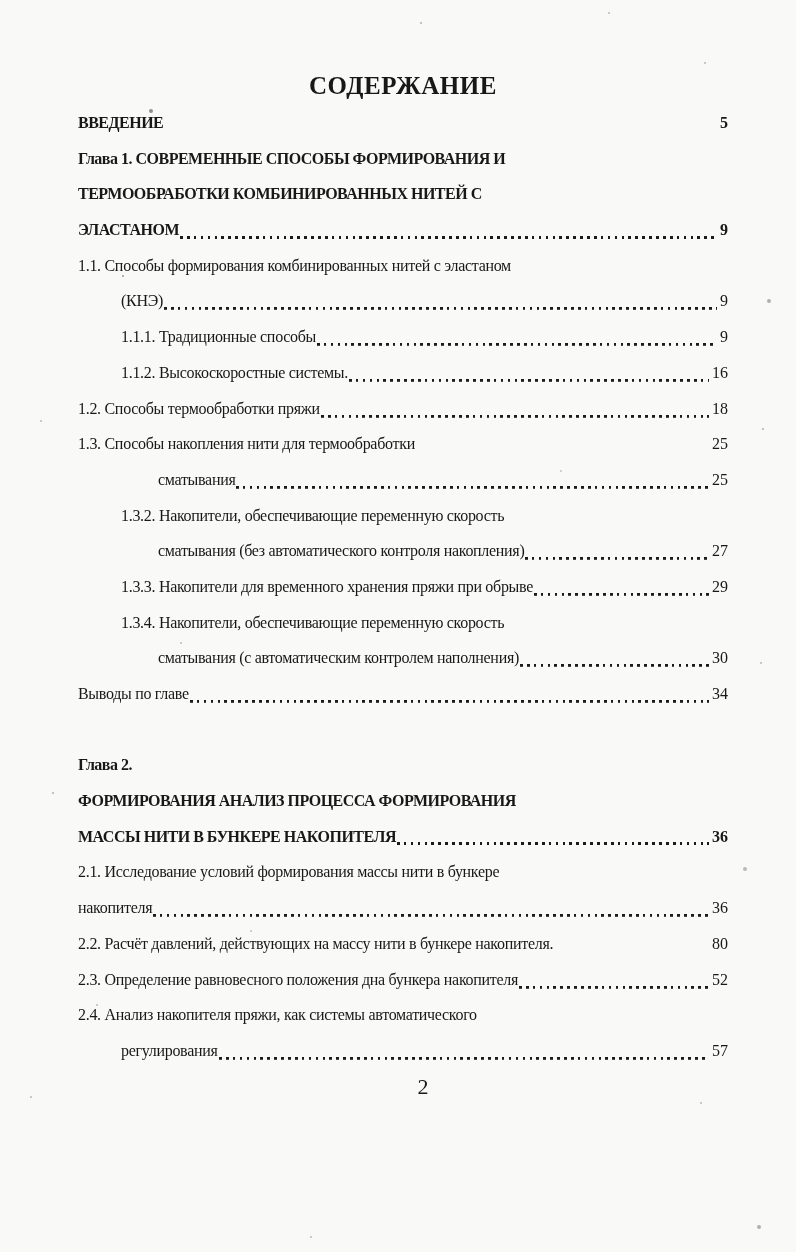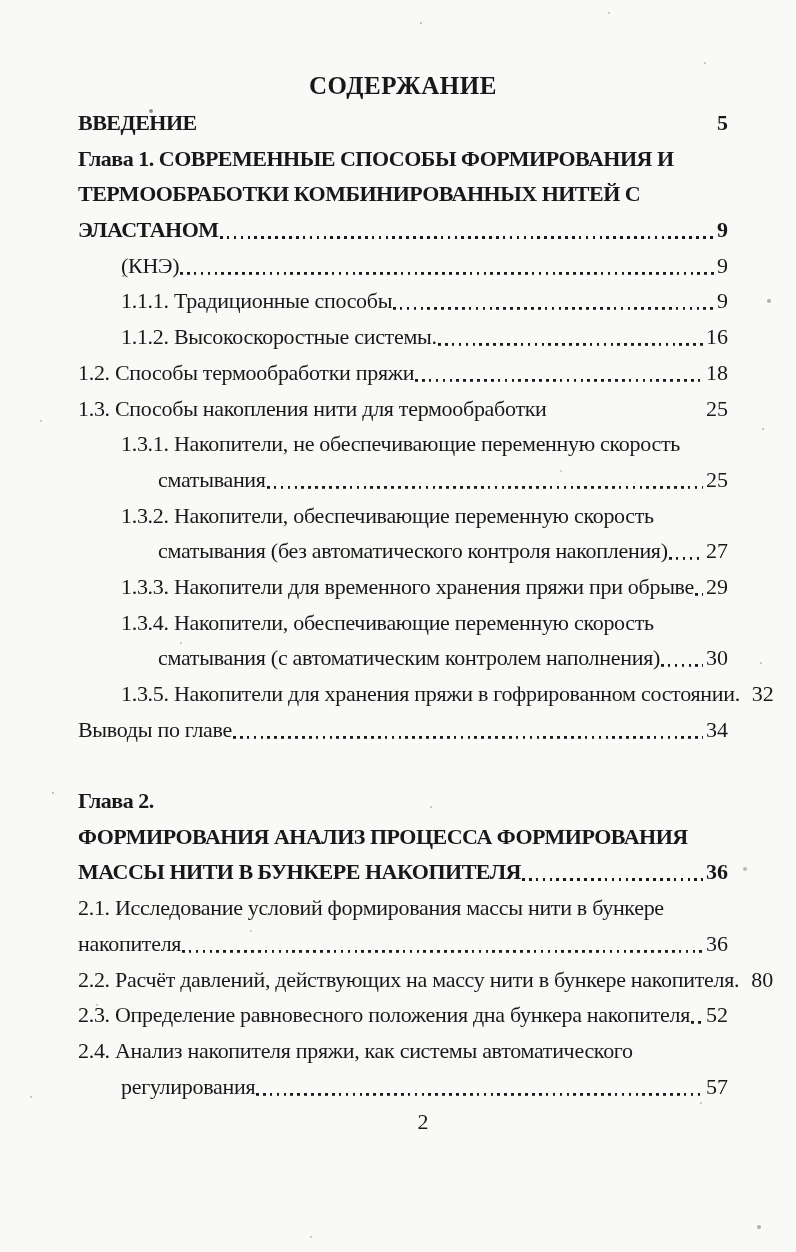--- a/index.html
+++ b/index.html
@@ -59,21 +59,21 @@
     margin-bottom: 4px;
   }
   .toc {
     width: 650px;
   }
   .row {
     display: flex;
     align-items: flex-start;
     height: 35.7px;
     line-height: 35.7px;
-    font-size: 22px;
+    font-size: 16px;
     letter-spacing: -0.3px;
     white-space: nowrap;
   }
   .row.bold {
     font-weight: bold;
     letter-spacing: -0.5px;
   }
   .row.ind1 .t { padding-left: 43px; }
   .row.ind2 .t { padding-left: 80px; }
   .t { flex: 0 0 auto; }
@@ -126,20 +126,24 @@
   </div>
       <div class="row bold ind0">
     <span class="t">ТЕРМООБРАБОТКИ КОМБИНИРОВАННЫХ НИТЕЙ С</span>
 
   </div>
       <div class="row bold ind0">
     <span class="t">ЭЛАСТАНОМ</span>
     <span class="leader dots"></span>
     <span class="pg">9</span>
   </div>
+      <div class="row ind0">
+    <span class="t">1.1. Способы формирования комбинированных нитей с эластаном</span>
+
+  </div>
       <div class="row ind1">
     <span class="t">(КНЭ)</span>
     <span class="leader dots"></span>
     <span class="pg">9</span>
   </div>
       <div class="row ind1">
     <span class="t">1.1.1. Традиционные способы</span>
     <span class="leader dots"></span>
     <span class="pg">9</span>
   </div>
@@ -151,24 +155,20 @@
       <div class="row ind0">
     <span class="t">1.2. Способы термообработки пряжи</span>
     <span class="leader dots"></span>
     <span class="pg">18</span>
   </div>
       <div class="row ind0">
     <span class="t">1.3. Способы накопления нити для термообработки</span>
     <span class="leader"></span>
     <span class="pg">25</span>
   </div>
-      <div class="row ind1">
-    <span class="t">1.3.1. Накопители, не обеспечивающие переменную скорость</span>
-
-  </div>
       <div class="row ind2">
     <span class="t">сматывания</span>
     <span class="leader dots"></span>
     <span class="pg">25</span>
   </div>
       <div class="row ind1">
     <span class="t">1.3.2. Накопители, обеспечивающие переменную скорость</span>
 
   </div>
       <div class="row ind2">
@@ -182,25 +182,20 @@
     <span class="pg">29</span>
   </div>
       <div class="row ind1">
     <span class="t">1.3.4. Накопители, обеспечивающие переменную скорость</span>
 
   </div>
       <div class="row ind2">
     <span class="t">сматывания (с автоматическим контролем наполнения)</span>
     <span class="leader dots"></span>
     <span class="pg">30</span>
-  </div>
-      <div class="row ind1">
-    <span class="t">1.3.5. Накопители для хранения пряжи в гофрированном состоянии.</span>
-    <span class="leader"></span>
-    <span class="pg">32</span>
   </div>
       <div class="row ind0">
     <span class="t">Выводы по главе</span>
     <span class="leader dots"></span>
     <span class="pg">34</span>
   </div>
       <div class="row ind0">
     <span class="t"></span>
 
   </div>

